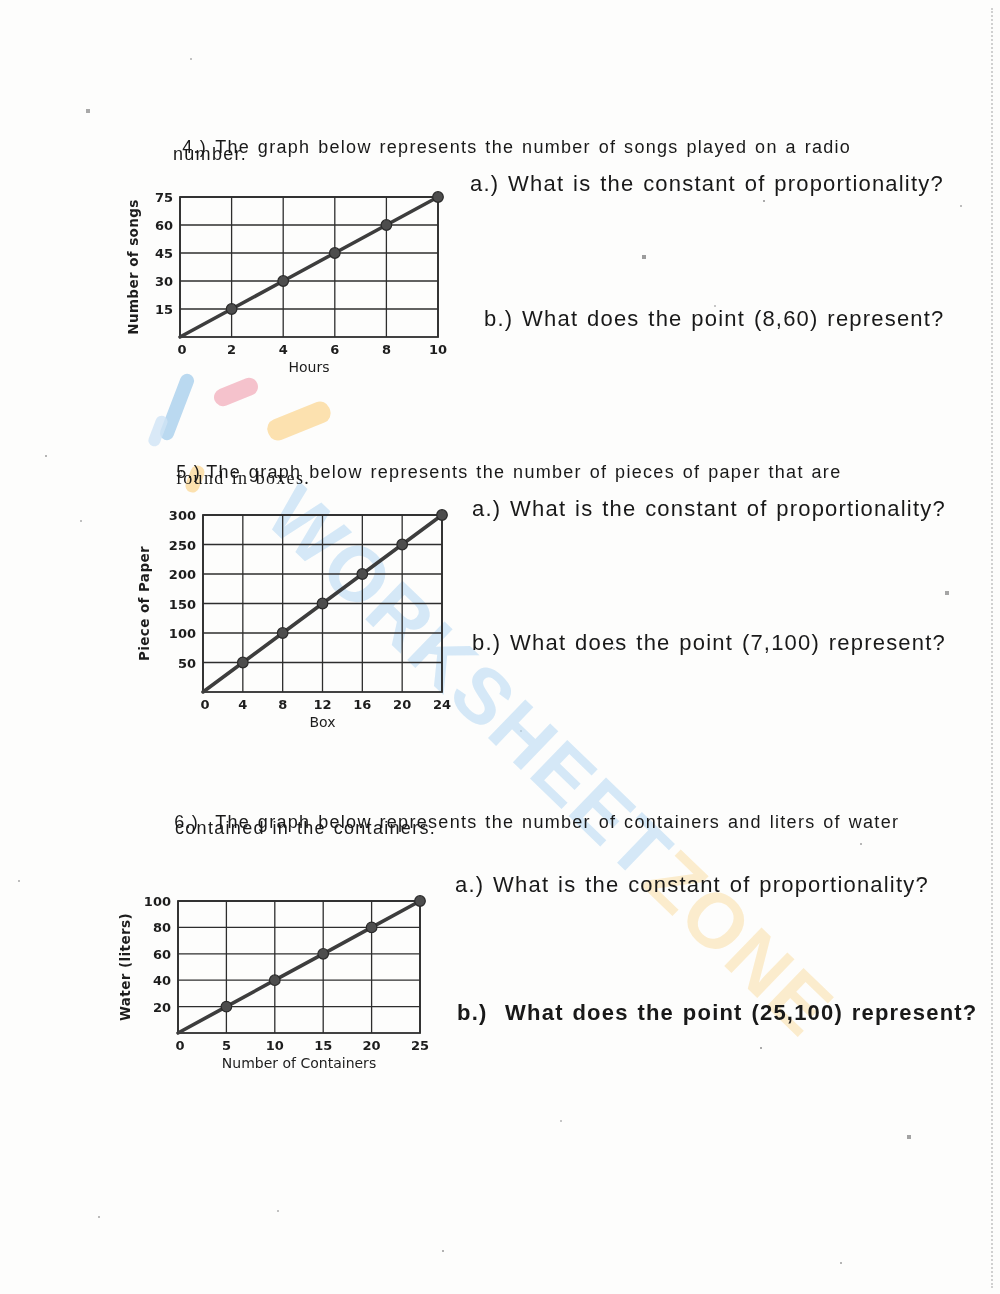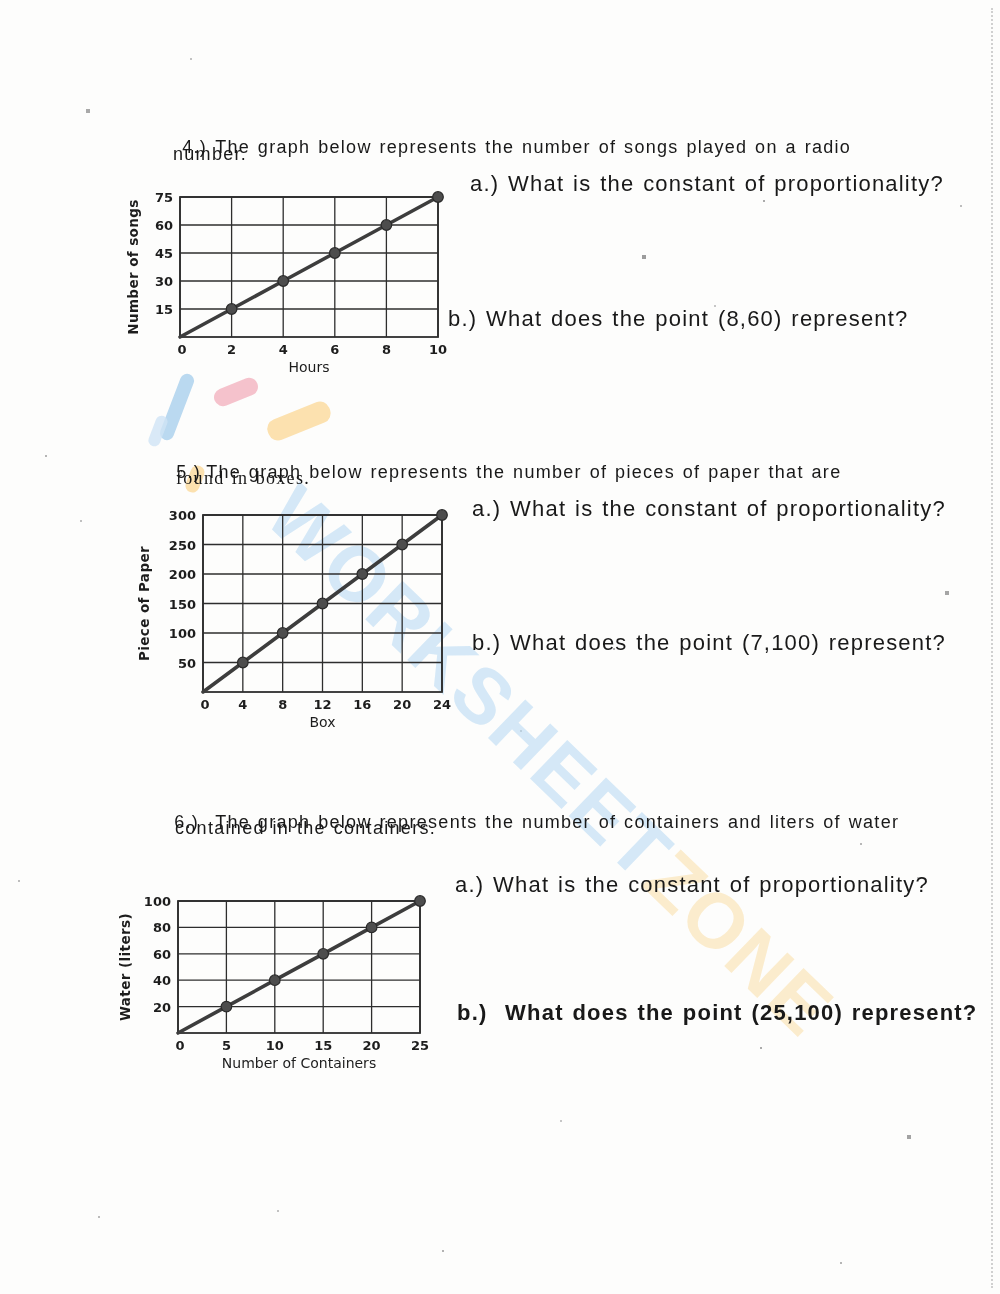--- a/index.html
+++ b/index.html
@@ -60,21 +60,21 @@
 
 <div id="specks" class="abs"></div>
 <div id="scan-edge-line" class="abs"></div>
 
 <div class="abs content-layer" style="left:0;top:0;width:1000px;">
   <div class="abs statement-line" style="left:151px;top:116px;">
     <span class="pnum">4.)</span><span class="ptext" style="margin-left:8px;">The graph below represents the number of songs played on a radio</span>
   </div>
   <div class="abs statement-line" style="left:173px;top:144px;">number.</div>
   <div class="abs q" style="left:470px;top:171px;">a.) What is the constant of proportionality?</div>
-  <div class="abs q" style="left:448px;top:306px;">b.) What does the point (8,60) represent?</div>
+  <div class="abs q" style="left:484px;top:306px;">b.) What does the point (8,60) represent?</div>
   <svg class="abs" style="left:120px;top:189px;" width="326" height="190" viewBox="0 0 326 190">
       <line x1="60" y1="8" x2="60" y2="148" stroke="#2e2e2e" stroke-width="1.3"></line>
       <line x1="111.6" y1="8" x2="111.6" y2="148" stroke="#2e2e2e" stroke-width="1.3"></line>
       <line x1="163.2" y1="8" x2="163.2" y2="148" stroke="#2e2e2e" stroke-width="1.3"></line>
       <line x1="214.79999999999998" y1="8" x2="214.79999999999998" y2="148" stroke="#2e2e2e" stroke-width="1.3"></line>
       <line x1="266.4" y1="8" x2="266.4" y2="148" stroke="#2e2e2e" stroke-width="1.3"></line>
       <line x1="318" y1="8" x2="318" y2="148" stroke="#2e2e2e" stroke-width="1.3"></line>
       <line x1="60" y1="120" x2="318" y2="120" stroke="#2e2e2e" stroke-width="1.3"></line>
       <line x1="60" y1="92" x2="318" y2="92" stroke="#2e2e2e" stroke-width="1.3"></line>
       <line x1="60" y1="64" x2="318" y2="64" stroke="#2e2e2e" stroke-width="1.3"></line>

